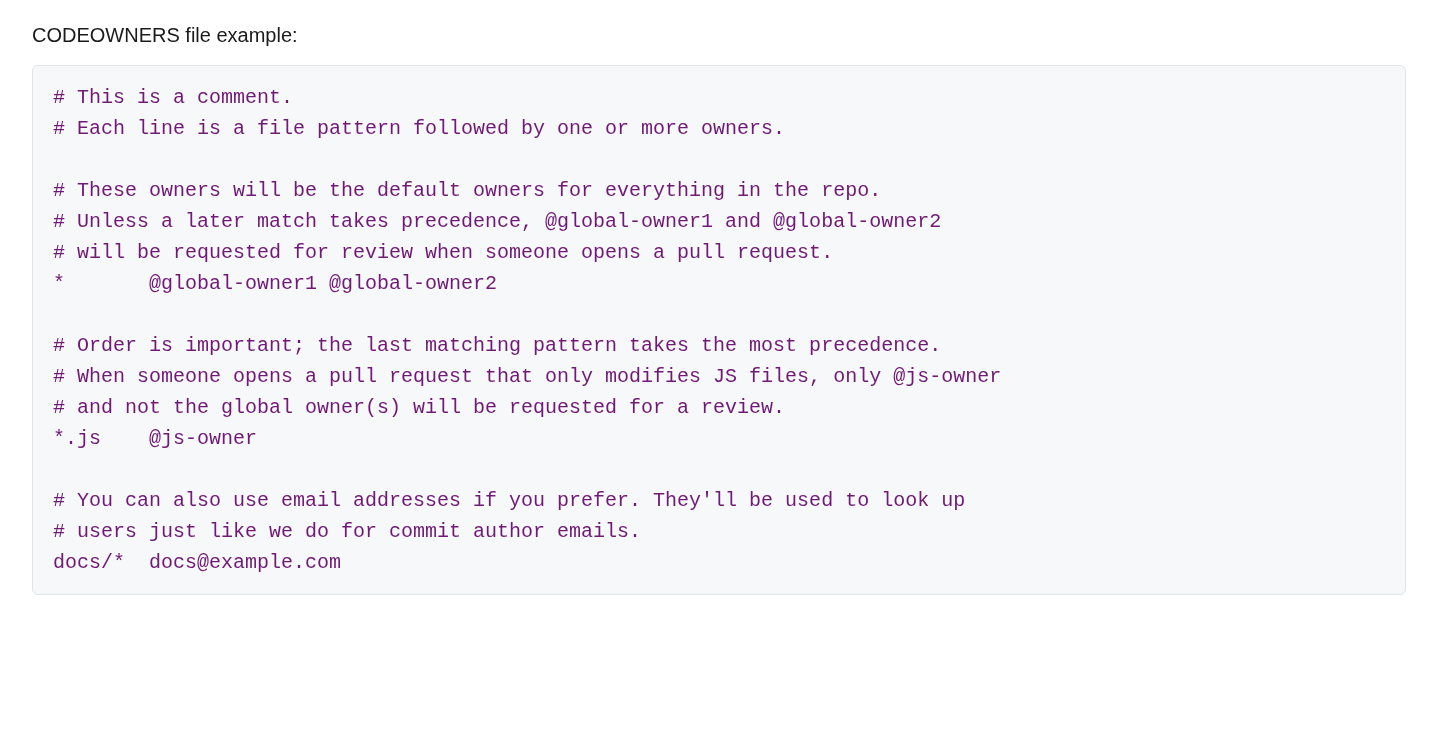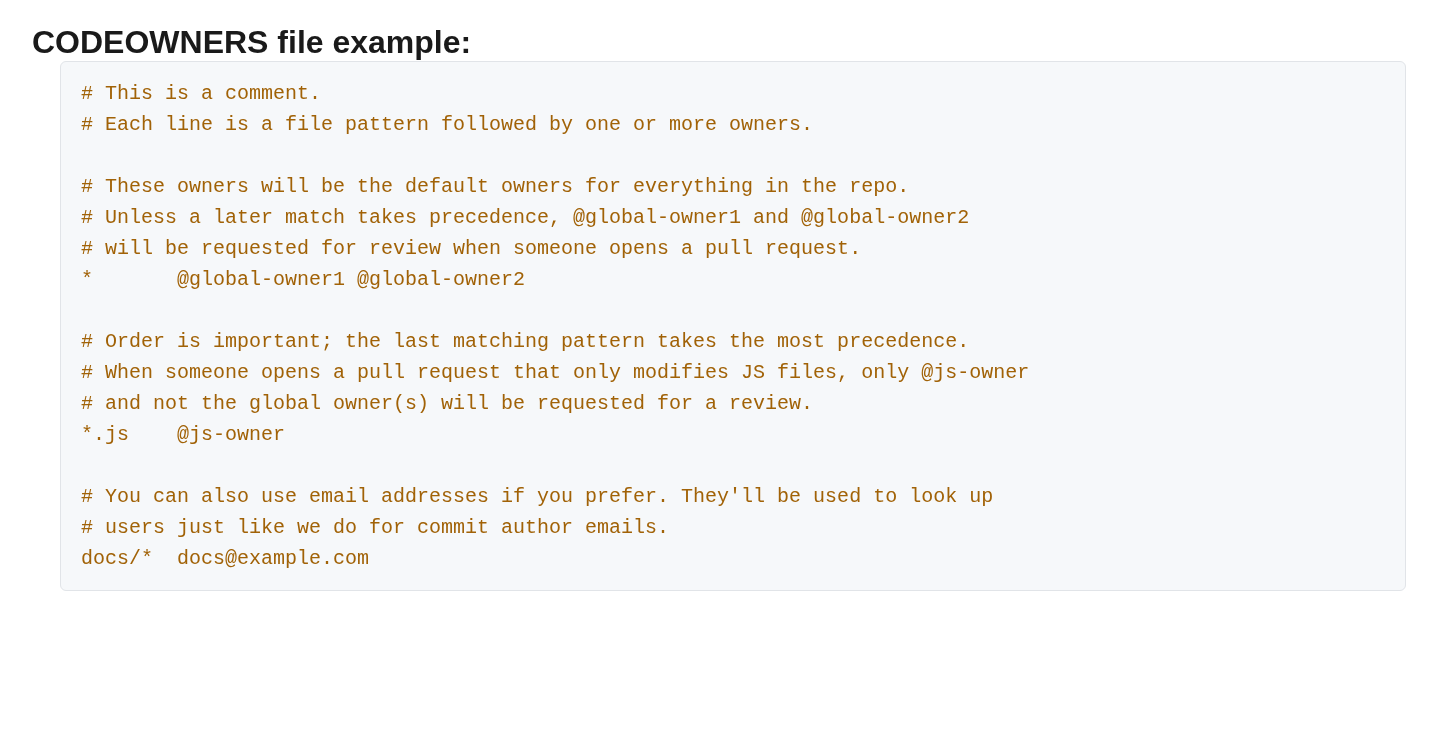--- a/index.html
+++ b/index.html
@@ -7,37 +7,37 @@
       padding: 0;
       box-sizing: border-box;
     }
     body {
       font-family: -apple-system, BlinkMacSystemFont, "Segoe UI", Helvetica, Arial, sans-serif;
       background: #ffffff;
       padding: 24px 32px;
       color: #24292e;
     }
     h2 {
-      font-size: 32px;
-      font-weight: 700;
+      font-size: 20px;
+      font-weight: 400;
+      margin-bottom: 18px;
       color: #1a1a1a;
     }
     pre.code-block {
       background: #f6f8fa;
       border: 1px solid #e1e4e8;
       border-radius: 6px;
       padding: 16px 20px;
       font-family: "SFMono-Regular", Consolas, "Liberation Mono", Menlo, monospace;
       font-size: 20px;
       line-height: 1.55;
-      color: #a16207;
+      color: #701a75;
       white-space: pre-wrap;
       word-wrap: break-word;
       overflow-x: auto;
-      margin-left: 28px;
     }
   </style>
 </head>
 <body>
 
 <h2>CODEOWNERS file example:</h2>
 
 <pre class="code-block" id="code-block"># This is a comment.
 # Each line is a file pattern followed by one or more owners.
 

